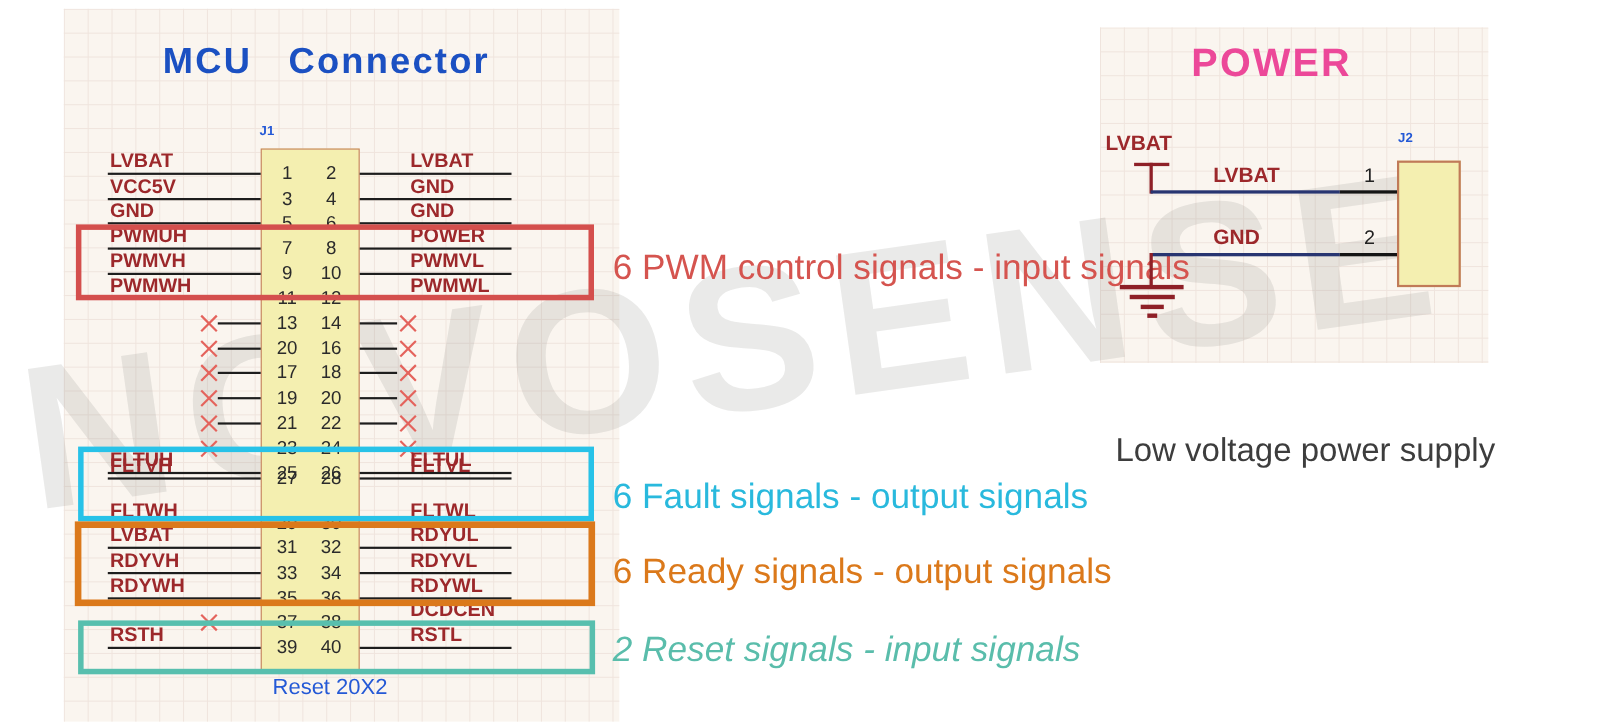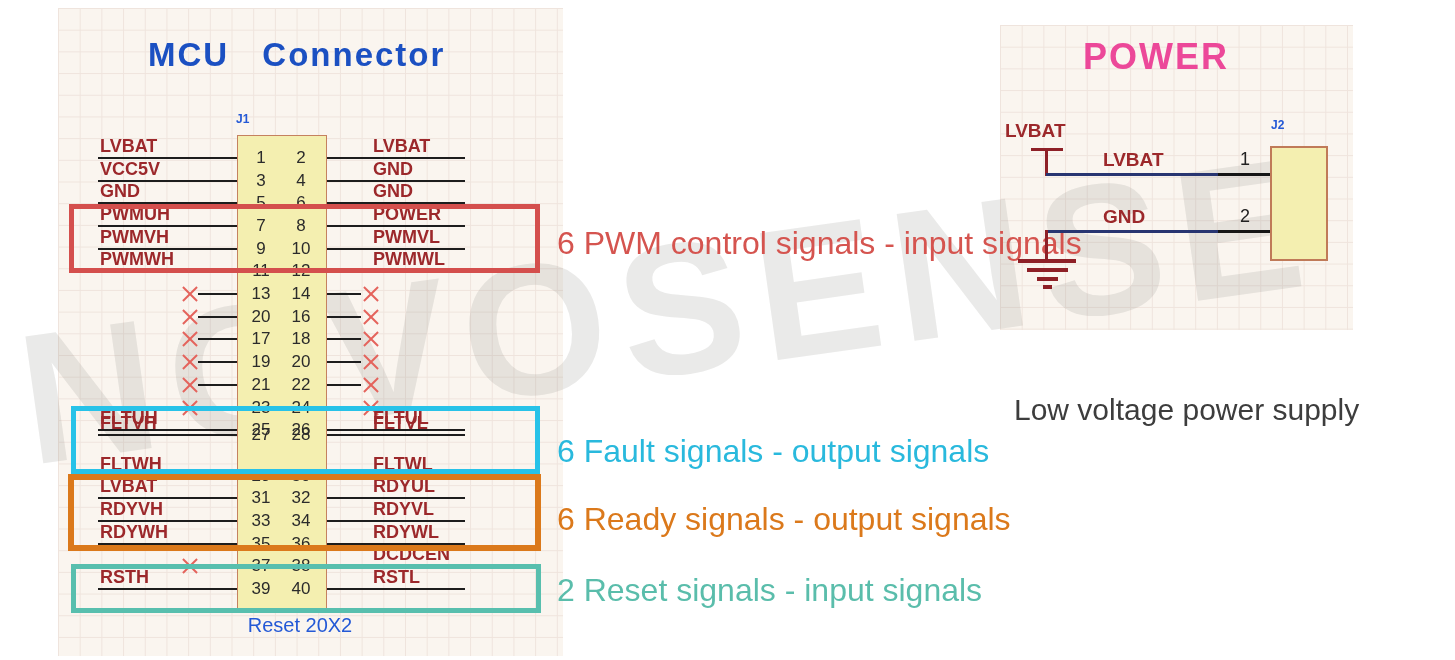--- a/index.html
+++ b/index.html
@@ -59,21 +59,21 @@
   .box-pwm{left:69px;top:204px;width:471px;height:69px;border:5px solid #d44f4d;}
   .box-fault{left:71px;top:406px;width:469px;height:68px;border:5px solid #27c2e8;}
   .box-ready{left:68px;top:474px;width:473px;height:77px;border:6px solid #db791b;}
   .box-reset{left:71px;top:564px;width:470px;height:49px;border:5px solid #58bfae;}
 
   
   .anno{position:absolute;left:557px;z-index:3;font-size:32px;line-height:30px;white-space:nowrap;}
   .anno-pwm{top:228px;color:#d5544f;}
   .anno-fault{top:436px;color:#29b9dd;}
   .anno-ready{top:504px;color:#db791b;}
-  .anno-reset{top:575px;color:#5abdab;}
+  .anno-reset{top:575px;color:#5abdab;font-style:italic;}
 
   
   .power-title{left:1083px;top:36px;font-size:36px;font-weight:bold;color:#ec4899;letter-spacing:2px;}
   .j2-refdes{left:1271px;top:118px;}
   .pnet{font-size:19px;font-weight:bold;color:#9c282b;height:19px;line-height:19px;}
   .port-label{left:1005px;top:121px;}
   .net-lvbat{left:1103px;top:150px;}
   .net-gnd{left:1103px;top:207px;}
   .ppin{font-size:18px;color:#222;width:26px;text-align:center;height:18px;line-height:18px;}
   .pin-1{left:1232px;top:150px;}

